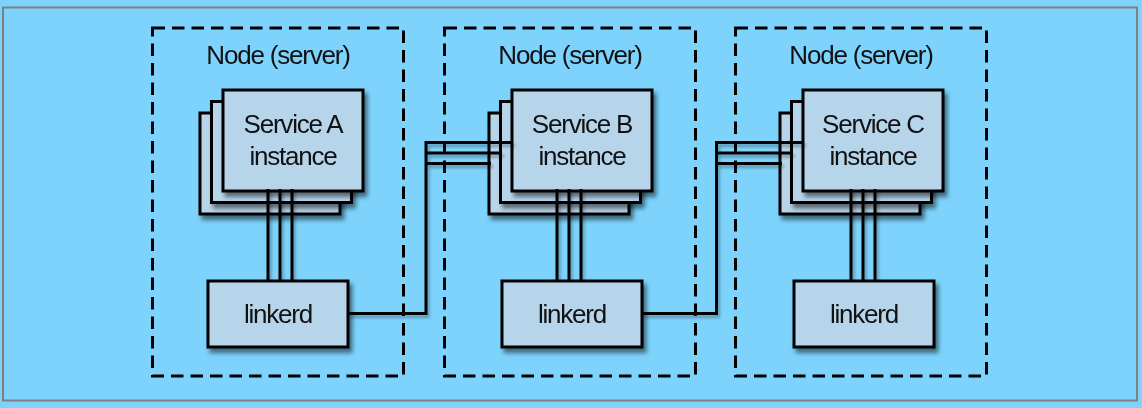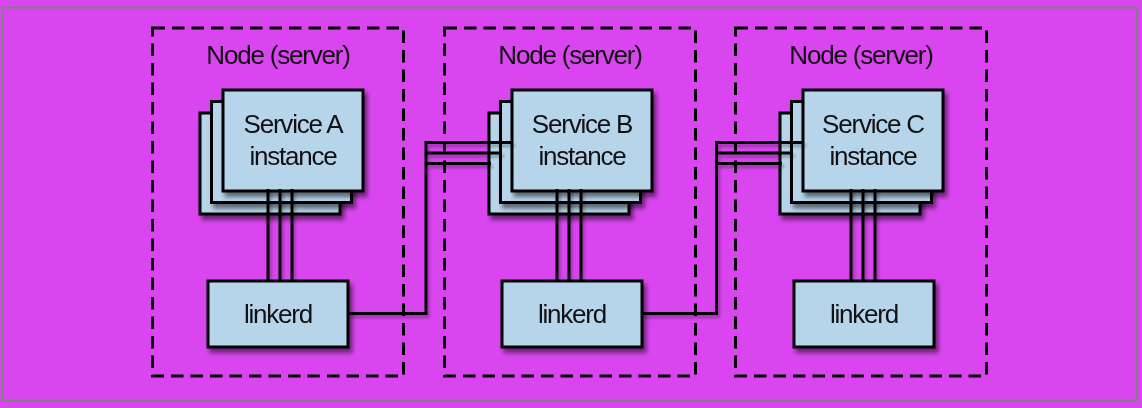--- a/index.html
+++ b/index.html
@@ -1,20 +1,20 @@
 <!DOCTYPE html>
 <html><head>
 <meta charset="utf-8">
 <style>
   html, body { margin: 0; padding: 0; background: #ffffff; }
   .stage {
     position: relative;
     width: 1142px;
     height: 408px;
-    background: #d946ef;
+    background: #7dd3fc;
     font-family: "Liberation Sans", sans-serif;
   }
   svg { display: block; }
   .frame { fill: none; stroke-width: 2px; }
   .node-dashed { fill: none; stroke-width: 3px; stroke-dasharray: 12.5 7; }
   .box { stroke: #000000; stroke-width: 3px; }
   .cline { stroke: #000000; stroke-width: 3px; fill: none; }
   text { fill: #111111; }
   .title-text, .box-text {
     font-family: "Liberation Sans", sans-serif;

